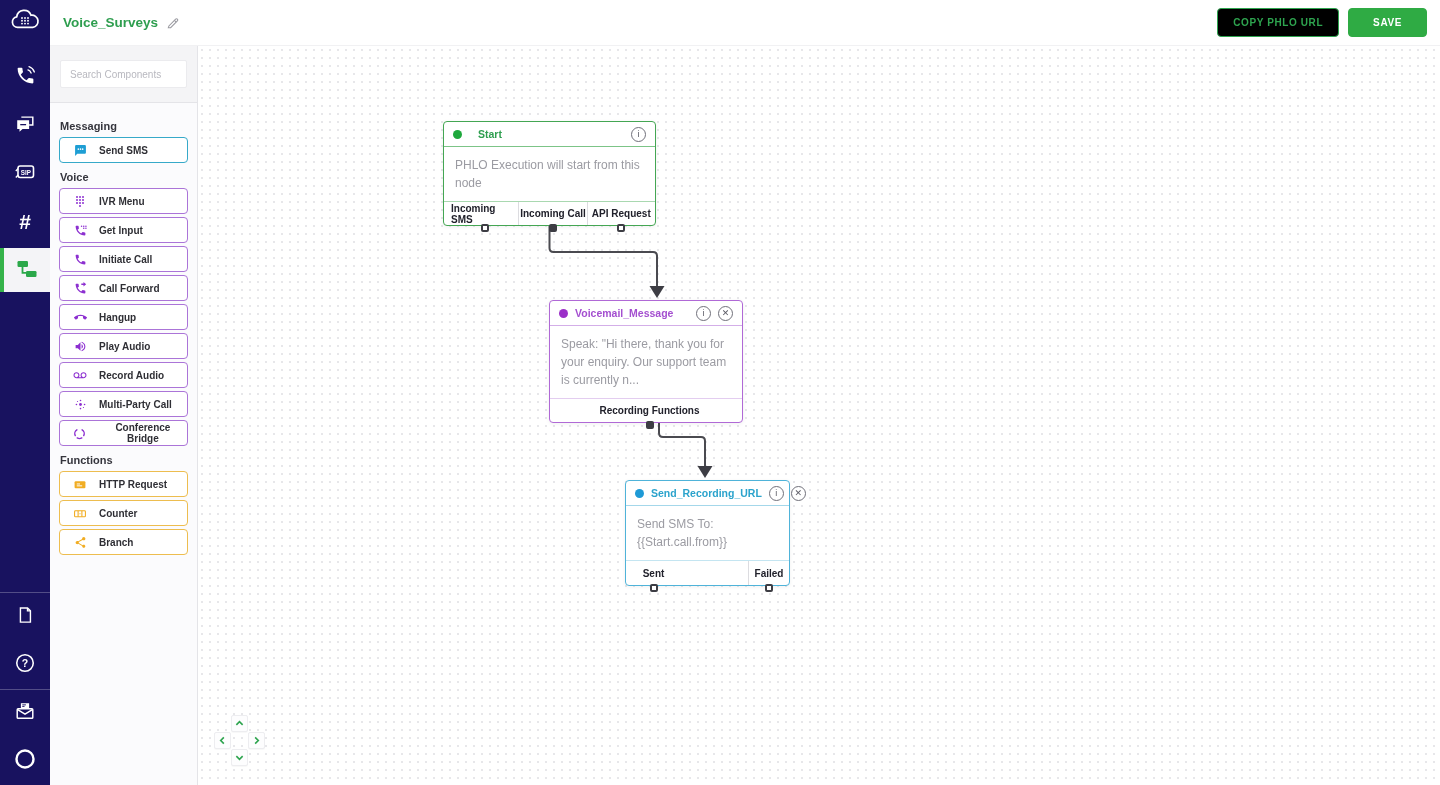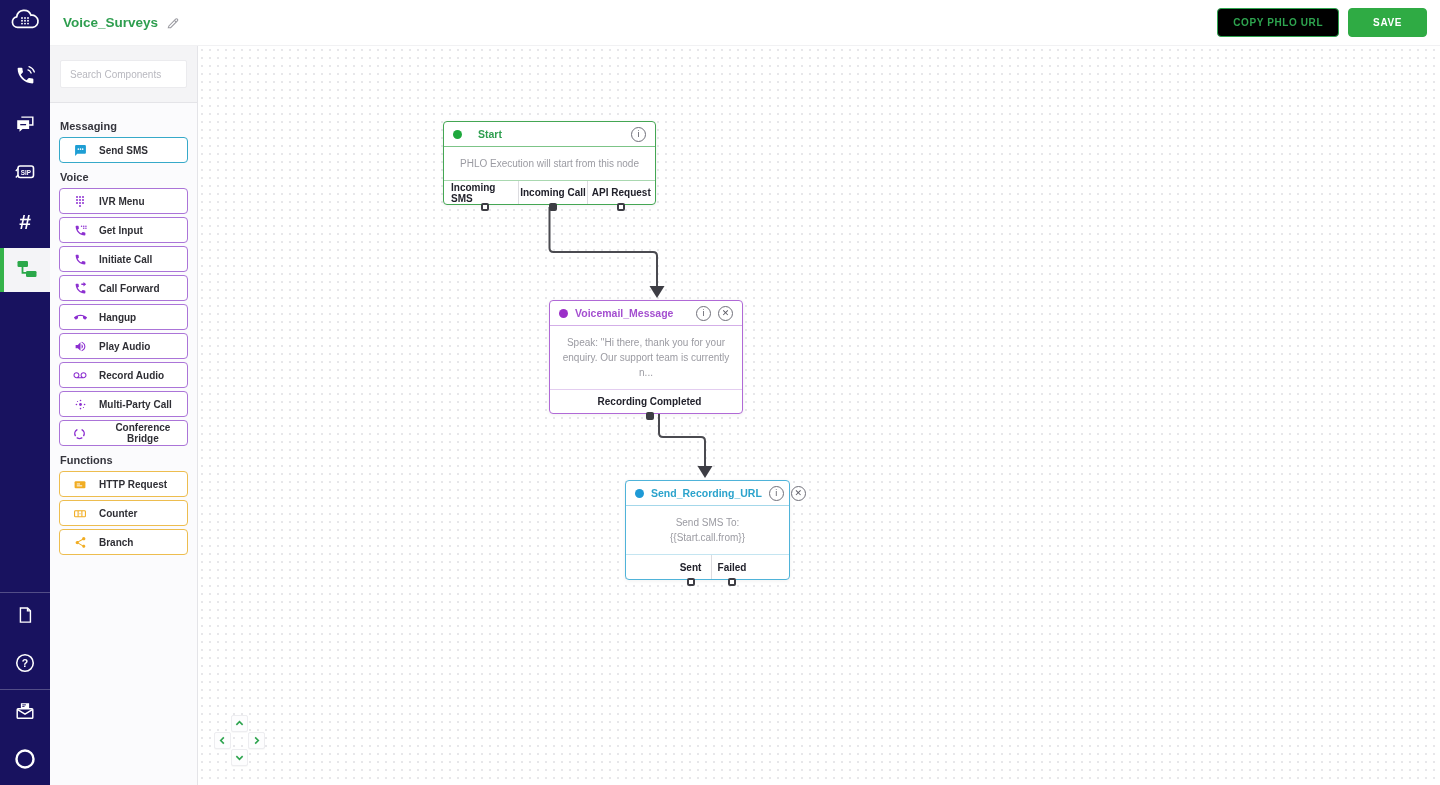--- a/index.html
+++ b/index.html
@@ -40,21 +40,21 @@
   
   .canvas { position:absolute; left:198px; top:46px; width:1242px; height:739px; background:#fff;
             background-image:radial-gradient(#e7e7ea 1px, transparent 1.2px); background-size:8px 8px; }
   .wires { position:absolute; left:0; top:0; pointer-events:none; }
 
   .node { position:absolute; background:#fff; border:1px solid; border-radius:4px; box-shadow:0 1px 4px rgba(0,0,0,0.06); cursor:grab; }
   .node-head { display:flex; align-items:center; gap:7px; height:25px; padding:0 9px; border-bottom:1px solid; }
   .ndot { width:9px; height:9px; border-radius:50%; flex:none; }
   .ntitle { flex:1; font-size:10.5px; font-weight:700; }
   .nicon { width:15px; height:15px; flex:none; border:1px solid #70707a; border-radius:50%; color:#5c5c66; font-size:9px; line-height:13px; text-align:center; cursor:pointer; background:#fff; font-style:normal; }
-  .node-body { padding:9px 11px; font-size:10px; color:#9b9ba2; line-height:1.5; border-bottom:1px solid;text-align:center; }
+  .node-body { padding:9px 11px; font-size:12px; color:#9b9ba2; line-height:1.5; border-bottom:1px solid; }
   .node-foot { display:flex; align-items:center;margin-left:7px; }
   .out { position:relative; height:100%; display:flex; align-items:center; justify-content:center; font-size:10px; font-weight:700; color:#21212b; }
   .out + .out { border-left:1px solid #dcdce0; }
   .pin { position:absolute; bottom:-7px; left:50%; transform:translateX(-50%); width:8px; height:8px; background:#fff; border:2px solid #3d3d44; border-radius:2px; cursor:crosshair; }
   .pin.filled { background:#3d3d44; }
 
   
   .node-green  { border-color:#44a653; }
   .node-green  .node-head { border-color:#7cc487;gap:16px; }
   .node-green  .node-body { border-color:#a9d8b0; }
@@ -74,21 +74,21 @@
   #node-start    { left:245px; top:75px;  width:213px; }
   #node-start .node-body { min-height:33px; }
   #node-start .node-foot { height:23px; }
   #node-start .out { flex:1; }
   #node-voicemail{ left:351px; top:254px; width:194px; }
   #node-voicemail .node-body { min-height:39px; }
   #node-voicemail .node-foot { height:23px; }
   #node-voicemail .out { flex:1; }
   #node-send     { left:427px; top:434px; width:165px; }
   #node-send .node-body { min-height:38px; }
-  #node-send .node-foot { height:24px; justify-content:center; }
+  #node-send .node-foot { height:24px; justify-content:space-between; }
   #node-send .out { width:41px; }
 
   
   .nav-btn { position:absolute; width:17px; height:17px; background:#fdfdfe; border:1px solid #ededf0; border-radius:2px; display:flex; align-items:center; justify-content:center; cursor:pointer; box-shadow:0 1px 1px rgba(0,0,0,0.03); padding:0; }
   #nav-up    { left:33px; top:669px; }
   #nav-left  { left:16px; top:686px; }
   #nav-right { left:50px; top:686px; }
   #nav-down  { left:33px; top:703px; }
 </style>
 </head>
@@ -395,21 +395,21 @@
     <section class="node node-purple" id="node-voicemail">
       <div class="node-head">
         <span class="ndot"></span>
         <span class="ntitle">Voicemail_Message</span>
         <i class="nicon">i</i>
         <i class="nicon">✕</i>
       </div>
       <div class="node-body">Speak: "Hi there, thank you for your enquiry. Our support team is currently n...</div>
       <div class="node-foot">
         <div class="out">
-          <span>Recording Completed</span>
+          <span>Recording Functions</span>
           <span class="pin filled"></span>
         </div>
       </div>
     </section>
 
     <section class="node node-teal" id="node-send">
       <div class="node-head">
         <span class="ndot"></span>
         <span class="ntitle">Send_Recording_URL</span>
         <i class="nicon">i</i>

